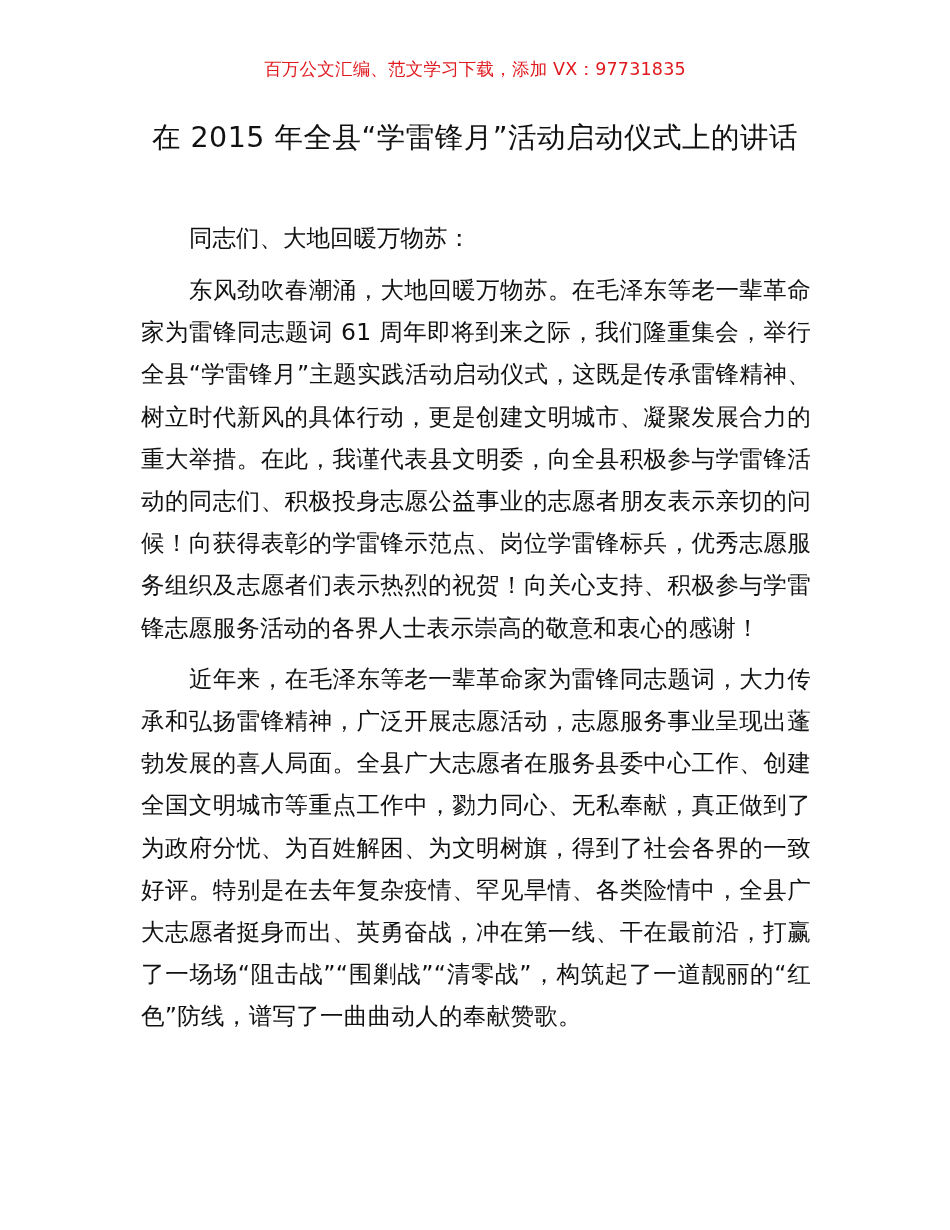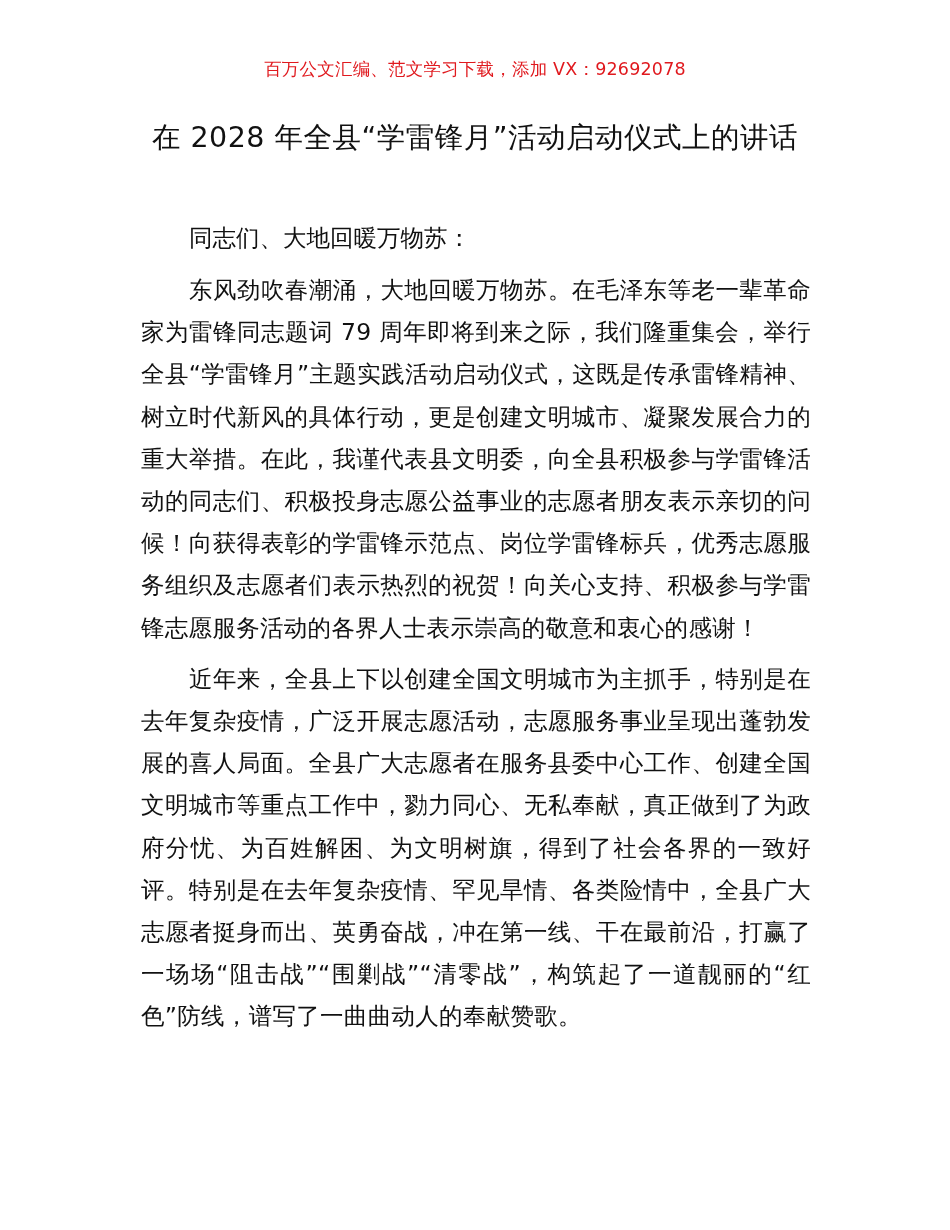--- a/index.html
+++ b/index.html
@@ -12,22 +12,22 @@
            font-size: 28.5px; line-height: 48px; color: #111; letter-spacing: 0.5px; }
   .body { position: absolute; left: 141px; top: 217px; width: 670px; }
   .salutation { font-size: 23.5px; line-height: 42px; text-indent: 48px; margin: 0 0 10px 0; }
   .para { font-size: 23.5px; line-height: 42.2px; text-indent: 48px; margin: 0 0 9px 0;
           text-align: justify; letter-spacing: 0.3px; }
 </style>
 </head>
 <body>
 
 <div class="page">
-  <div class="watermark">百万公文汇编、范文学习下载，添加 VX：92692078</div>
+  <div class="watermark">百万公文汇编、范文学习下载，添加 VX：97731835</div>
 
-  <div class="title">在 2028 年全县“学雷锋月”活动启动仪式上的讲话</div>
+  <div class="title">在 2015 年全县“学雷锋月”活动启动仪式上的讲话</div>
 
   <div class="body">
     <p class="salutation">同志们、大地回暖万物苏：</p>
-    <p class="para">东风劲吹春潮涌，大地回暖万物苏。在毛泽东等老一辈革命家为雷锋同志题词 79 周年即将到来之际，我们隆重集会，举行全县“学雷锋月”主题实践活动启动仪式，这既是传承雷锋精神、树立时代新风的具体行动，更是创建文明城市、凝聚发展合力的重大举措。在此，我谨代表县文明委，向全县积极参与学雷锋活动的同志们、积极投身志愿公益事业的志愿者朋友表示亲切的问候！向获得表彰的学雷锋示范点、岗位学雷锋标兵，优秀志愿服务组织及志愿者们表示热烈的祝贺！向关心支持、积极参与学雷锋志愿服务活动的各界人士表示崇高的敬意和衷心的感谢！</p>
-    <p class="para">近年来，全县上下以创建全国文明城市为主抓手，特别是在去年复杂疫情，广泛开展志愿活动，志愿服务事业呈现出蓬勃发展的喜人局面。全县广大志愿者在服务县委中心工作、创建全国文明城市等重点工作中，勠力同心、无私奉献，真正做到了为政府分忧、为百姓解困、为文明树旗，得到了社会各界的一致好评。特别是在去年复杂疫情、罕见旱情、各类险情中，全县广大志愿者挺身而出、英勇奋战，冲在第一线、干在最前沿，打赢了一场场“阻击战”“围剿战”“清零战”，构筑起了一道靓丽的“红色”防线，谱写了一曲曲动人的奉献赞歌。</p>
+    <p class="para">东风劲吹春潮涌，大地回暖万物苏。在毛泽东等老一辈革命家为雷锋同志题词 61 周年即将到来之际，我们隆重集会，举行全县“学雷锋月”主题实践活动启动仪式，这既是传承雷锋精神、树立时代新风的具体行动，更是创建文明城市、凝聚发展合力的重大举措。在此，我谨代表县文明委，向全县积极参与学雷锋活动的同志们、积极投身志愿公益事业的志愿者朋友表示亲切的问候！向获得表彰的学雷锋示范点、岗位学雷锋标兵，优秀志愿服务组织及志愿者们表示热烈的祝贺！向关心支持、积极参与学雷锋志愿服务活动的各界人士表示崇高的敬意和衷心的感谢！</p>
+    <p class="para">近年来，在毛泽东等老一辈革命家为雷锋同志题词，大力传承和弘扬雷锋精神，广泛开展志愿活动，志愿服务事业呈现出蓬勃发展的喜人局面。全县广大志愿者在服务县委中心工作、创建全国文明城市等重点工作中，勠力同心、无私奉献，真正做到了为政府分忧、为百姓解困、为文明树旗，得到了社会各界的一致好评。特别是在去年复杂疫情、罕见旱情、各类险情中，全县广大志愿者挺身而出、英勇奋战，冲在第一线、干在最前沿，打赢了一场场“阻击战”“围剿战”“清零战”，构筑起了一道靓丽的“红色”防线，谱写了一曲曲动人的奉献赞歌。</p>
   </div>
 </div>
 
 </body></html>

